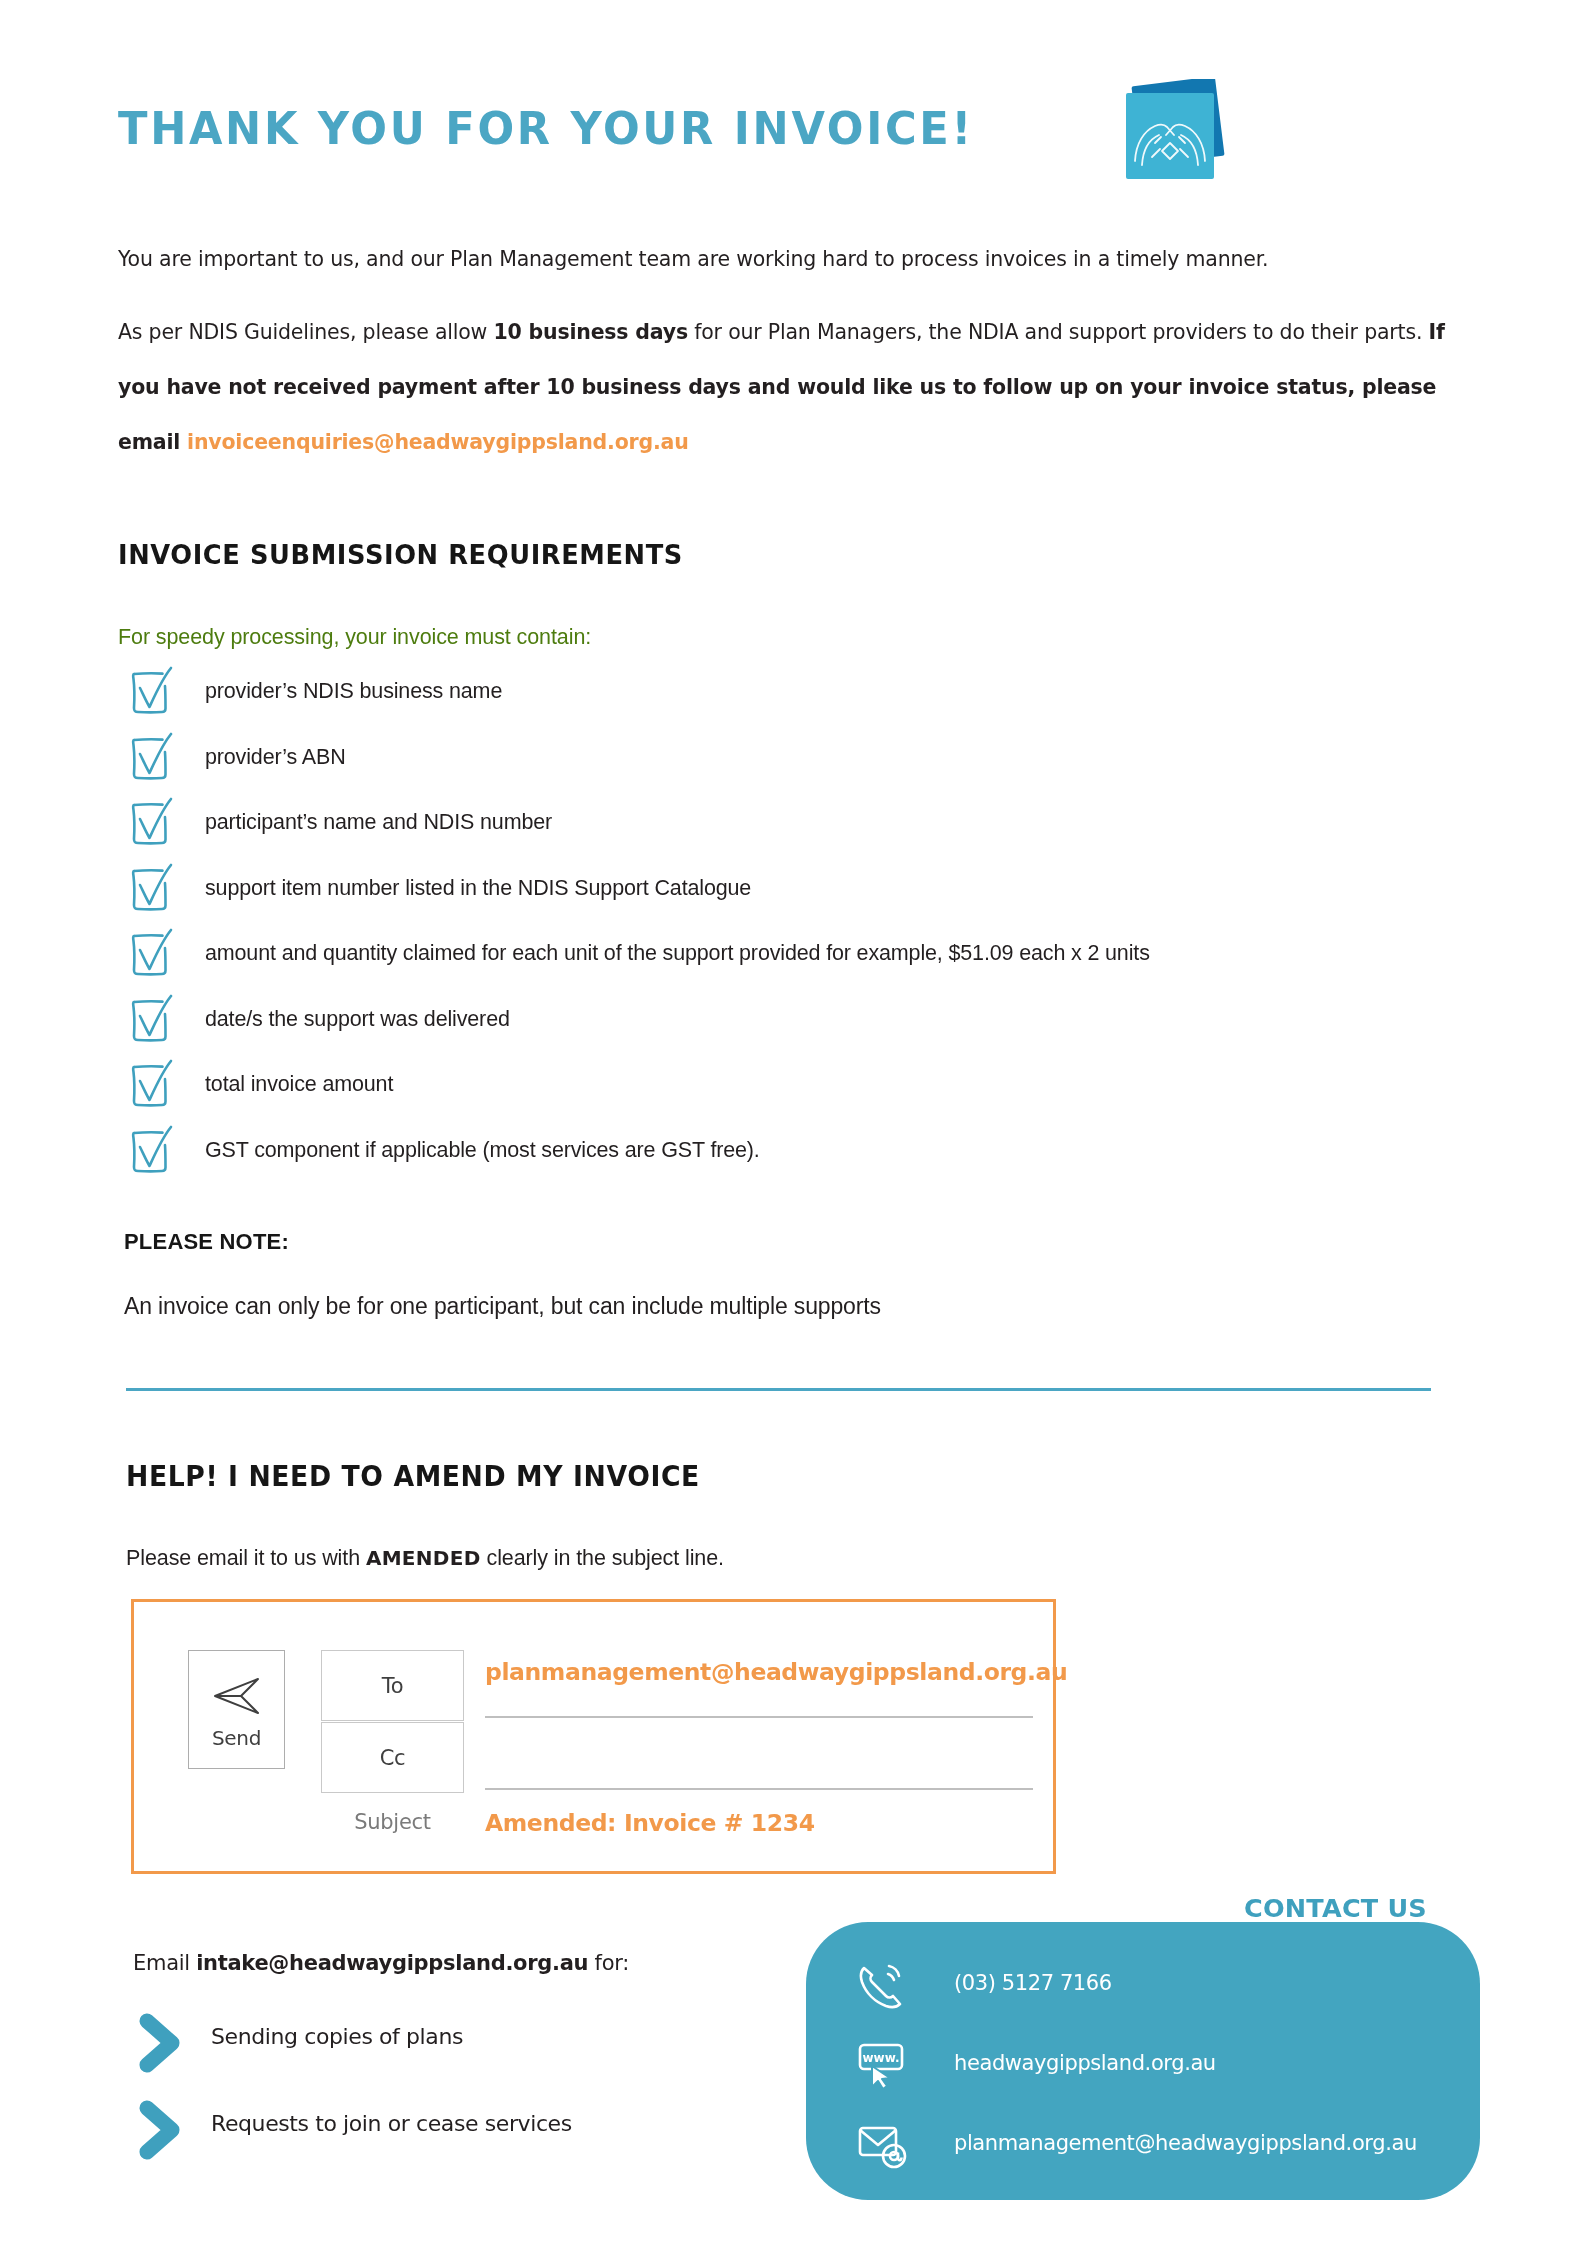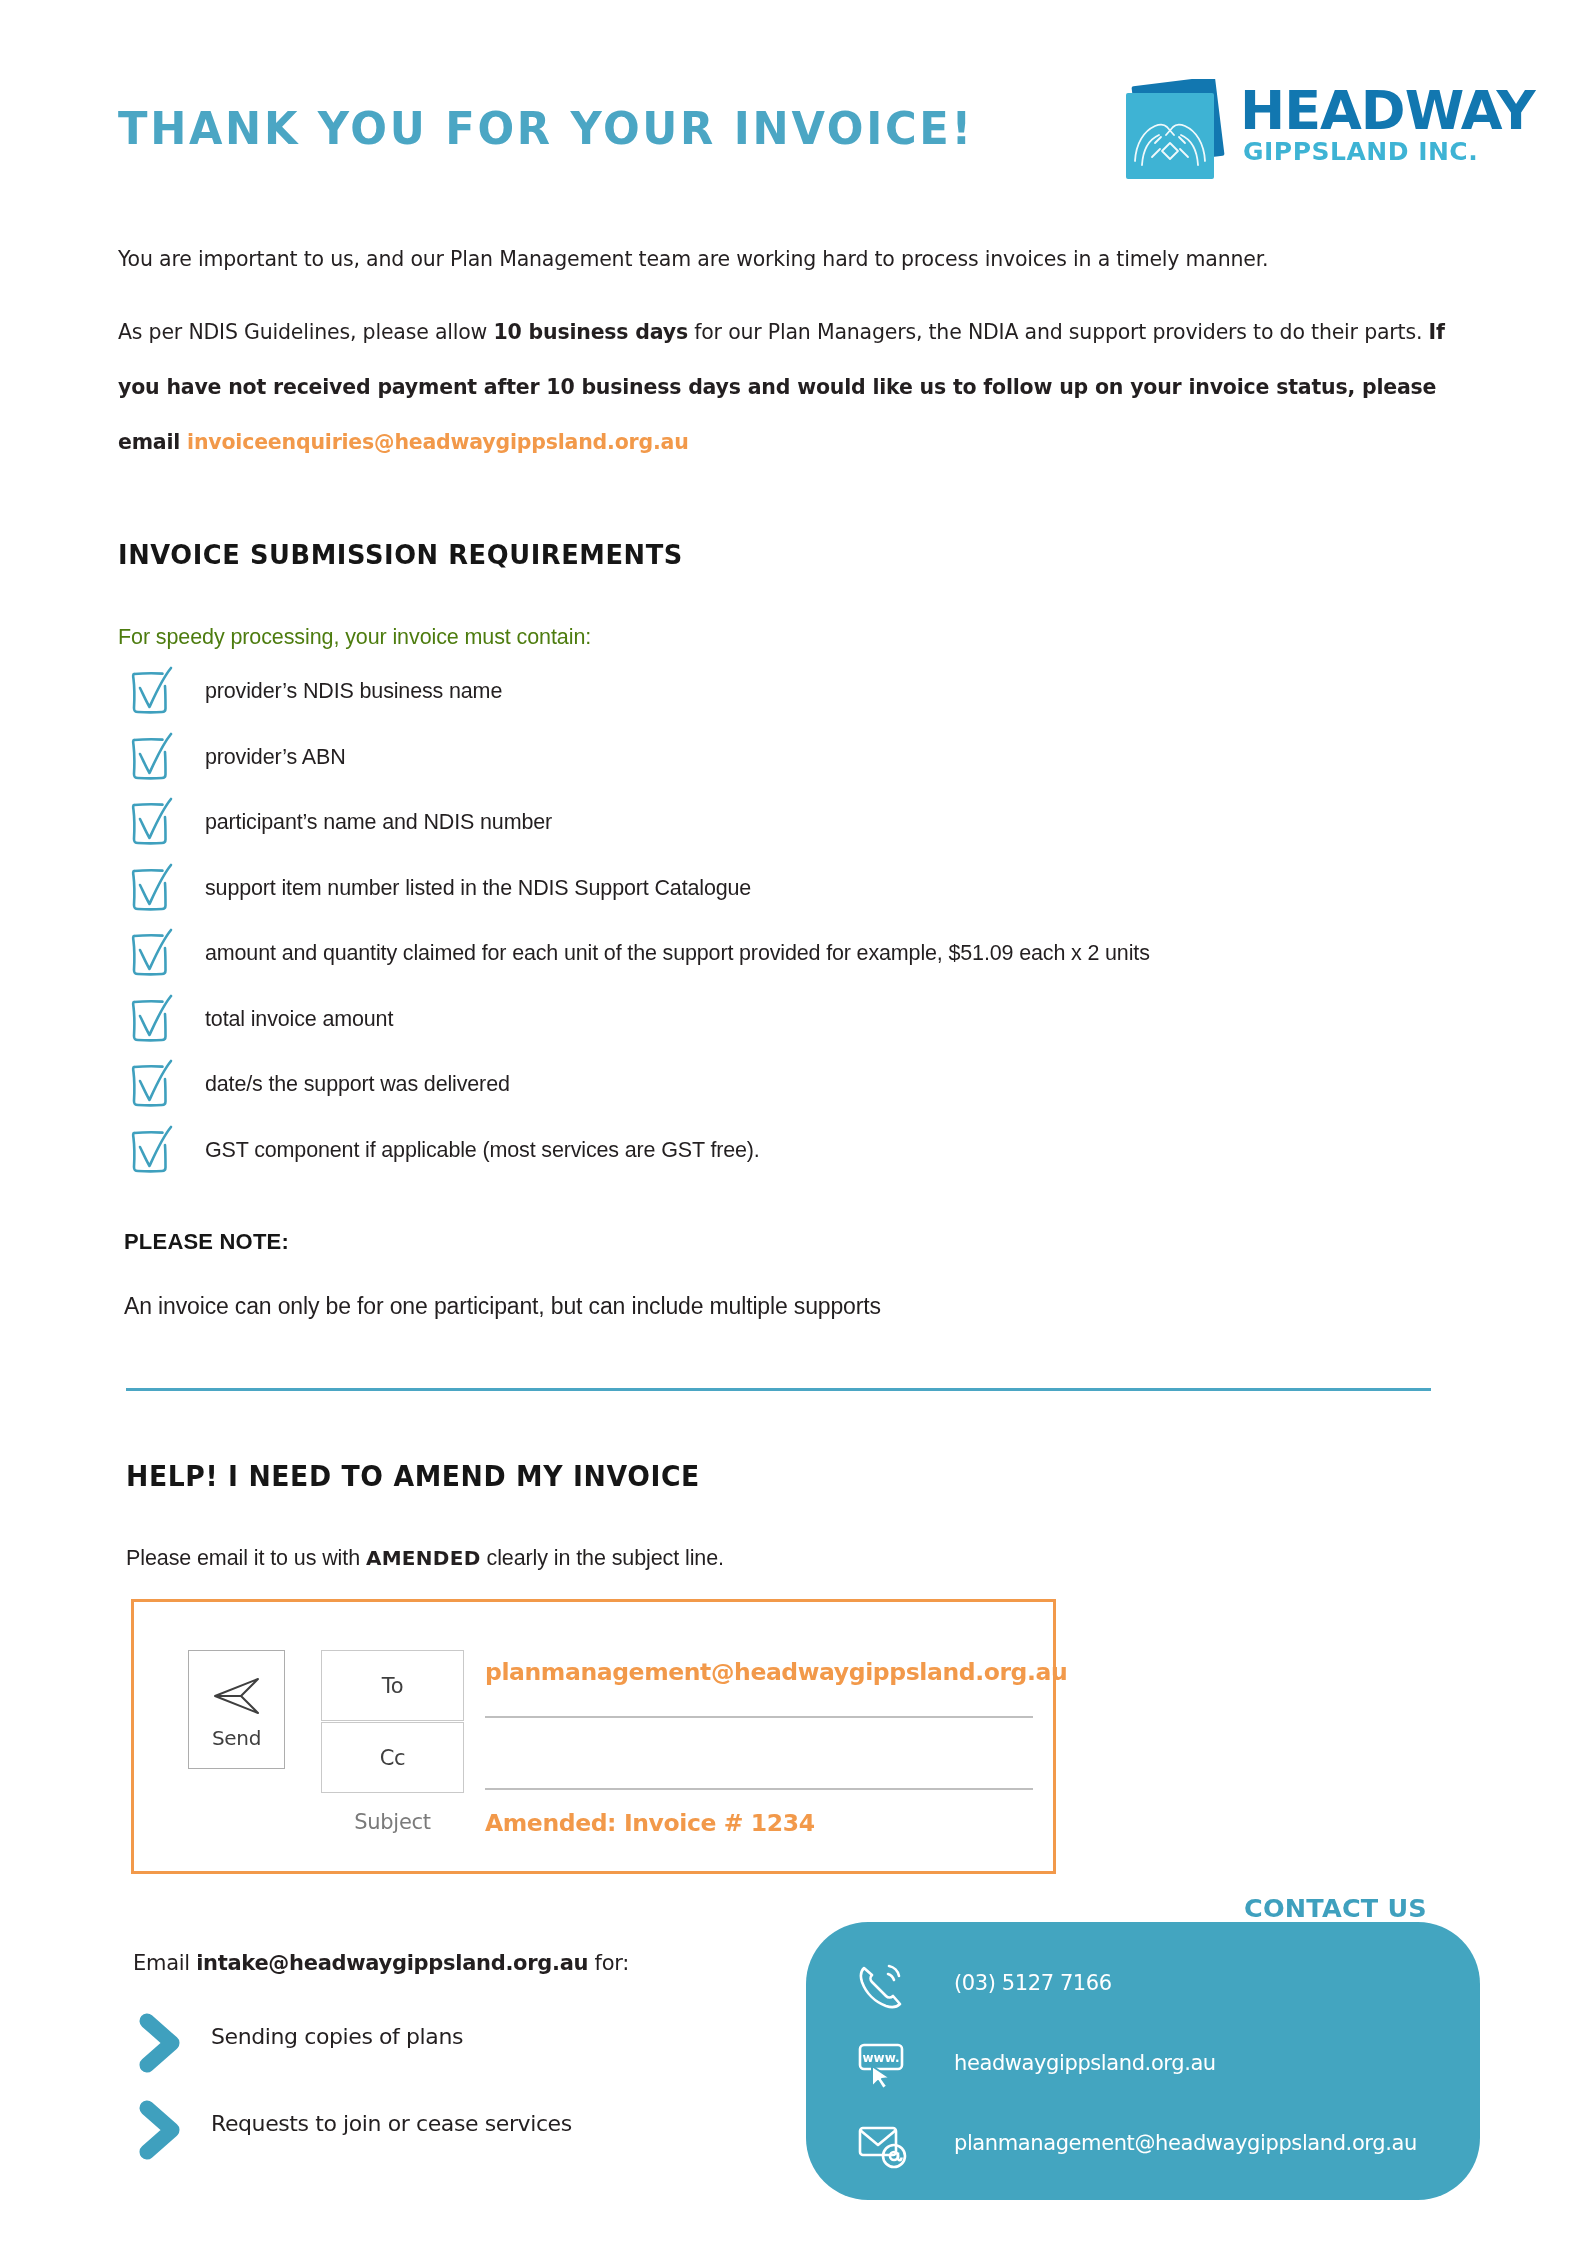--- a/index.html
+++ b/index.html
@@ -194,24 +194,20 @@
             <path d="M83 82 C82 64, 74 52, 63 47 C58 45, 54 45, 51 48 L44 56"></path>
             <path d="M76 86 C75 70, 68 60, 59 56"></path>
             <path d="M40 72 L48 64 L56 72 L48 80 Z"></path>
             <path d="M33 64 L39 58"></path>
               <path d="M63 64 L57 58"></path>
             <path d="M30 78 L38 70"></path>
               <path d="M66 78 L58 70"></path>
           </g>
         </svg>
       </div>
-      <div class="logo-text">
-        <div class="logo-headway">HEADWAY</div>
-        <div class="logo-gipps">GIPPSLAND INC.</div>
-      </div>
     </div>
   </div>
 
   <div class="intro">
     <p class="p1">You are important to us, and our Plan Management team are working hard to process invoices in a timely manner.</p>
     <p class="p2"><span>As per NDIS Guidelines, please allow </span><b>10 business days</b><span> for our Plan Managers, the NDIA and support providers to do their parts. </span><b>If you have not received payment after 10 business days and would like us to follow up on your invoice status, please email </b><span class="mail-orange">invoiceenquiries@headwaygippsland.org.au</span></p>
   </div>
 
   <div class="sec-head" id="req-head">INVOICE SUBMISSION REQUIREMENTS</div>
   <div class="lead">For speedy processing, your invoice must contain:</div>
@@ -256,29 +252,29 @@
             <path d="M11 23 C14 29, 17 36, 20.5 42 C26 30, 33 14, 42 3" fill="none" stroke="#3FA0BE" stroke-width="2.6" stroke-linecap="round" stroke-linejoin="round"></path>
           </svg></span>
         <span class="check-label">amount and quantity claimed for each unit of the support provided for example, $51.09 each x 2 units</span>
       </div>
       <div class="check-row">
         <span class="check-ico"><svg viewBox="0 0 46 52" width="46" height="52">
             <path d="M5 9 C4 9, 4 11, 4.5 14 C5.5 22, 5.5 34, 5 43 C5 46, 6 47, 9 47 C17 47.5, 26 47.5, 33 47 C35.5 47, 36.5 46, 36.5 43.5 C36.5 36, 36.5 28, 36 21" fill="none" stroke="#3FA0BE" stroke-width="2.6" stroke-linecap="round" stroke-linejoin="round"></path>
             <path d="M5 9 C14 8.2, 25 8, 33.5 8.6" fill="none" stroke="#3FA0BE" stroke-width="2.6" stroke-linecap="round"></path>
             <path d="M11 23 C14 29, 17 36, 20.5 42 C26 30, 33 14, 42 3" fill="none" stroke="#3FA0BE" stroke-width="2.6" stroke-linecap="round" stroke-linejoin="round"></path>
           </svg></span>
+        <span class="check-label">date/s the support was delivered</span>
+      </div>
+      <div class="check-row">
+        <span class="check-ico"><svg viewBox="0 0 46 52" width="46" height="52">
+            <path d="M5 9 C4 9, 4 11, 4.5 14 C5.5 22, 5.5 34, 5 43 C5 46, 6 47, 9 47 C17 47.5, 26 47.5, 33 47 C35.5 47, 36.5 46, 36.5 43.5 C36.5 36, 36.5 28, 36 21" fill="none" stroke="#3FA0BE" stroke-width="2.6" stroke-linecap="round" stroke-linejoin="round"></path>
+            <path d="M5 9 C14 8.2, 25 8, 33.5 8.6" fill="none" stroke="#3FA0BE" stroke-width="2.6" stroke-linecap="round"></path>
+            <path d="M11 23 C14 29, 17 36, 20.5 42 C26 30, 33 14, 42 3" fill="none" stroke="#3FA0BE" stroke-width="2.6" stroke-linecap="round" stroke-linejoin="round"></path>
+          </svg></span>
         <span class="check-label">total invoice amount</span>
-      </div>
-      <div class="check-row">
-        <span class="check-ico"><svg viewBox="0 0 46 52" width="46" height="52">
-            <path d="M5 9 C4 9, 4 11, 4.5 14 C5.5 22, 5.5 34, 5 43 C5 46, 6 47, 9 47 C17 47.5, 26 47.5, 33 47 C35.5 47, 36.5 46, 36.5 43.5 C36.5 36, 36.5 28, 36 21" fill="none" stroke="#3FA0BE" stroke-width="2.6" stroke-linecap="round" stroke-linejoin="round"></path>
-            <path d="M5 9 C14 8.2, 25 8, 33.5 8.6" fill="none" stroke="#3FA0BE" stroke-width="2.6" stroke-linecap="round"></path>
-            <path d="M11 23 C14 29, 17 36, 20.5 42 C26 30, 33 14, 42 3" fill="none" stroke="#3FA0BE" stroke-width="2.6" stroke-linecap="round" stroke-linejoin="round"></path>
-          </svg></span>
-        <span class="check-label">date/s the support was delivered</span>
       </div>
       <div class="check-row">
         <span class="check-ico"><svg viewBox="0 0 46 52" width="46" height="52">
             <path d="M5 9 C4 9, 4 11, 4.5 14 C5.5 22, 5.5 34, 5 43 C5 46, 6 47, 9 47 C17 47.5, 26 47.5, 33 47 C35.5 47, 36.5 46, 36.5 43.5 C36.5 36, 36.5 28, 36 21" fill="none" stroke="#3FA0BE" stroke-width="2.6" stroke-linecap="round" stroke-linejoin="round"></path>
             <path d="M5 9 C14 8.2, 25 8, 33.5 8.6" fill="none" stroke="#3FA0BE" stroke-width="2.6" stroke-linecap="round"></path>
             <path d="M11 23 C14 29, 17 36, 20.5 42 C26 30, 33 14, 42 3" fill="none" stroke="#3FA0BE" stroke-width="2.6" stroke-linecap="round" stroke-linejoin="round"></path>
           </svg></span>
         <span class="check-label">GST component if applicable (most services are GST free).</span>
       </div>
     </div>

